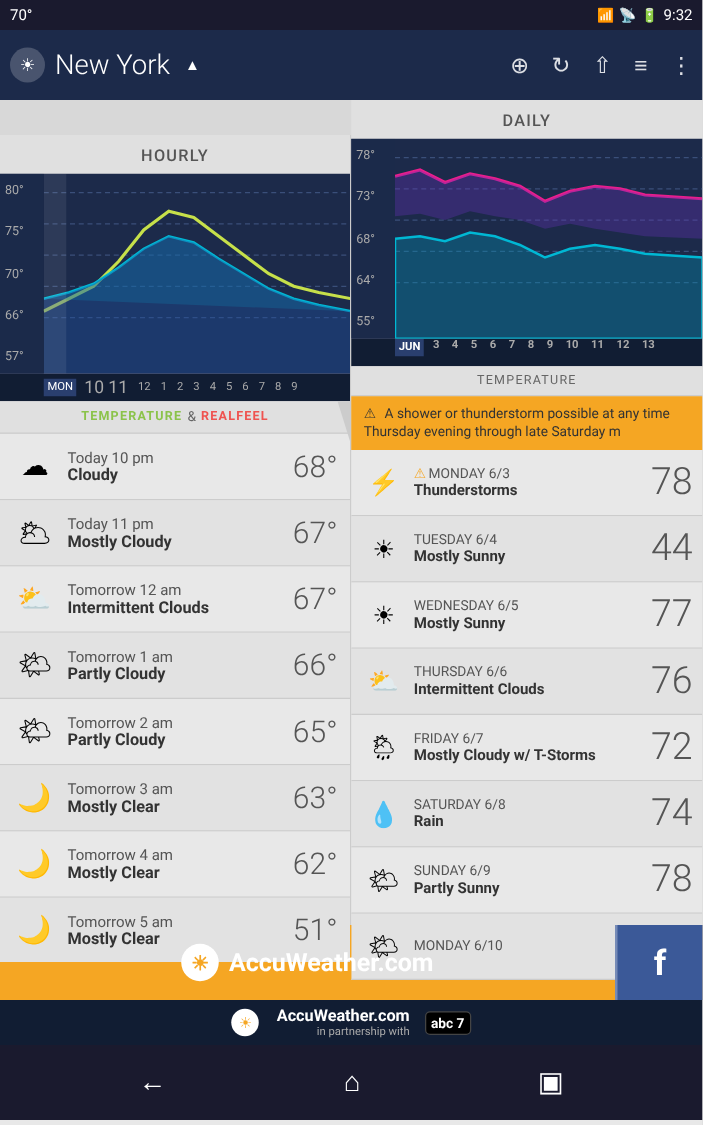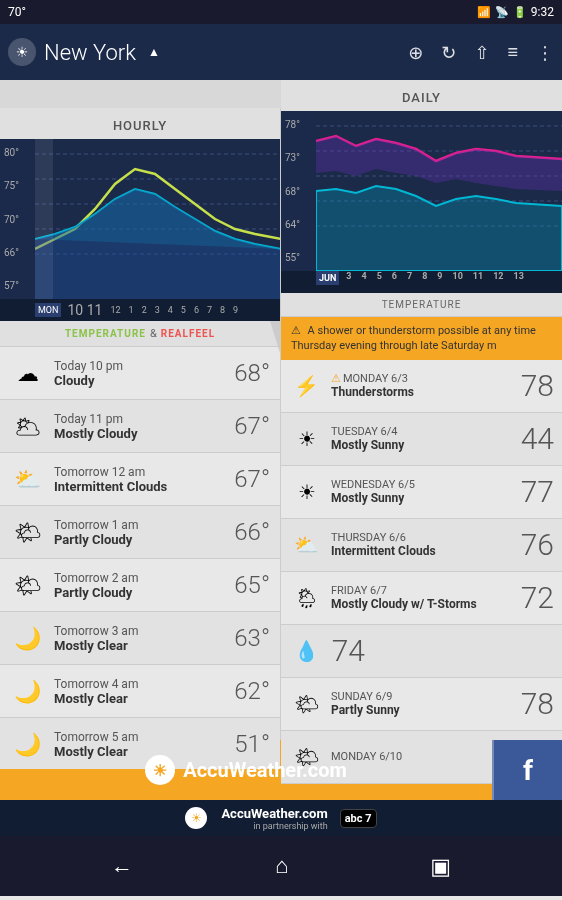--- a/index.html
+++ b/index.html
@@ -598,20 +598,24 @@
         <div class="daily-item">
       <div class="daily-icon">🌦</div>
       <div class="daily-info">
         <div class="daily-date">FRIDAY 6/7</div>
         <div class="daily-condition">Mostly Cloudy w/ T-Storms</div>
       </div>
       <div class="daily-temp">72</div>
     </div>
         <div class="daily-item">
       <div class="daily-icon">💧</div>
+      <div class="daily-info">
+        <div class="daily-date">SATURDAY 6/8</div>
+        <div class="daily-condition">Rain</div>
+      </div>
       <div class="daily-temp">74</div>
     </div>
         <div class="daily-item">
       <div class="daily-icon">🌤</div>
       <div class="daily-info">
         <div class="daily-date">SUNDAY 6/9</div>
         <div class="daily-condition">Partly Sunny</div>
       </div>
       <div class="daily-temp">78</div>
     </div>

